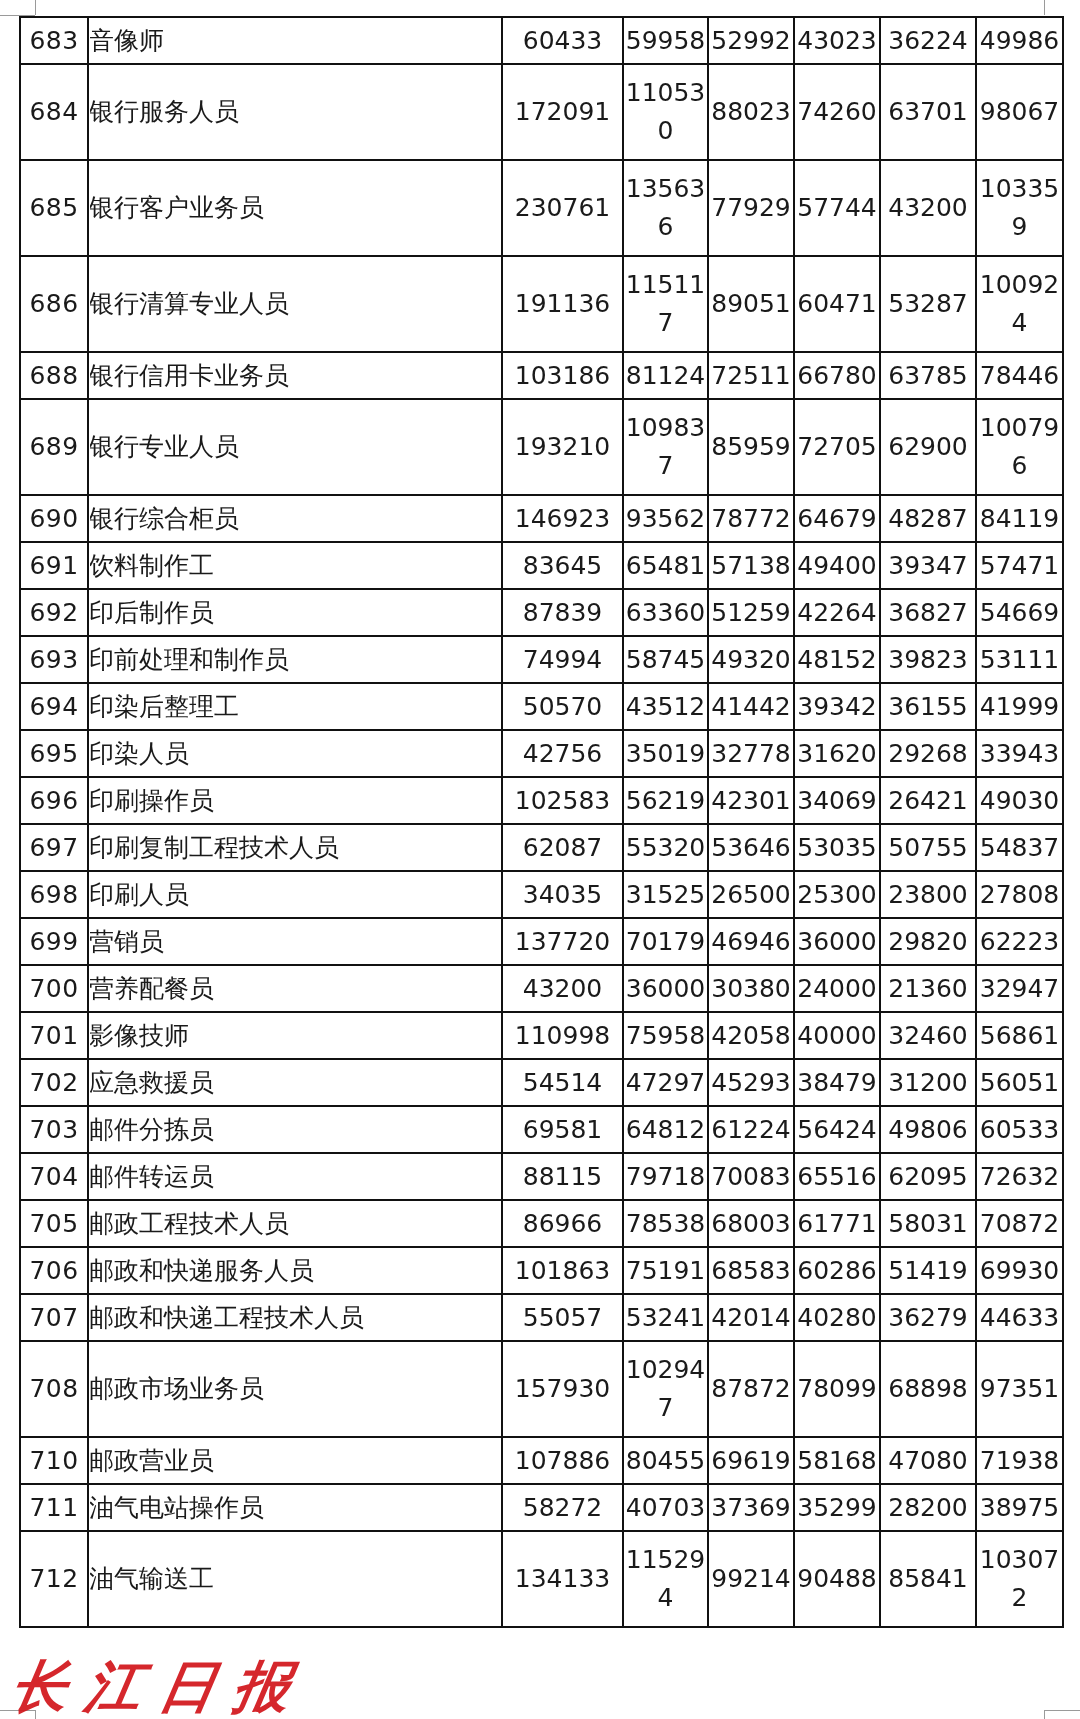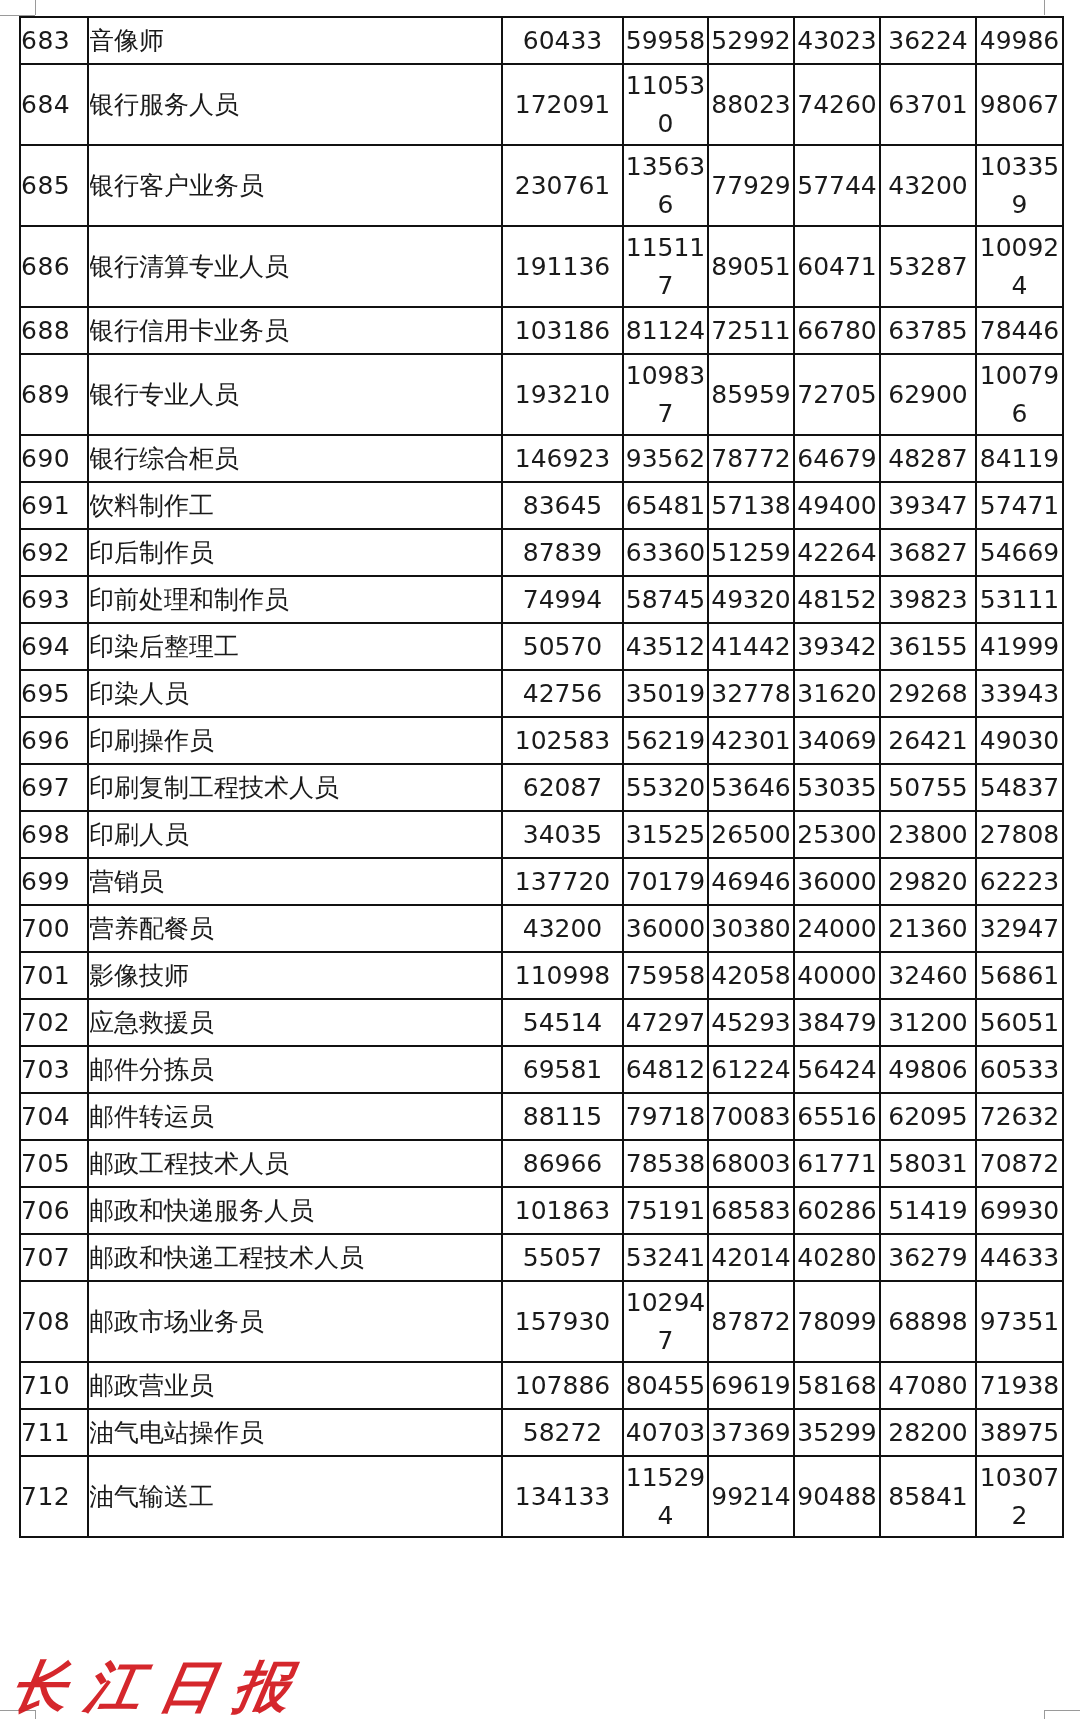--- a/index.html
+++ b/index.html
@@ -11,25 +11,25 @@
   .cm-bl-v { left:35px; top:1710px; height:9px; border-left-width:1px; }
   .cm-bl-h { left:0; top:1710px; width:35px; border-top-width:1px; }
   .cm-br-v { left:1044px; top:1710px; height:9px; border-left-width:1px; }
   .cm-br-h { left:1044px; top:1710px; width:36px; border-top-width:1px; }
   .cm-tr-v { left:1044px; top:0; height:15px; border-left-width:1px; }
 
   table.salary { position:absolute; left:19px; top:16px; border-collapse:collapse;
                  table-layout:fixed; width:1043px; }
   table.salary td { border:2px solid #111; padding:0; font-size:25px; line-height:38px;
                     vertical-align:middle; overflow:hidden; white-space:nowrap; }
-  td.c-no { text-align:left; letter-spacing:0.5px;margin-left:11px; }
+  td.c-no { text-align:center; letter-spacing:0.5px;margin-left:11px; }
   td.c-name { text-align:left; vertical-align:bottom; padding-left:3px; padding-bottom:0;border-radius:9px; }
   td.c-num { text-align:center; }
   tr.r1 { height:47px; }
-  tr.r2 { height:81px; }
+  tr.r2 { height:96px; }
   tr.r2 td.c-num { white-space:normal; word-break:break-all; line-height:38px; }
   .wrap5 { display:inline-block; width:5ch; word-break:break-all; white-space:normal; }
 
   .watermark { position:absolute; left:12px; top:1650px; font-family:"DejaVu Serif", serif;
                font-size:56px; font-weight:bold; font-style:italic; color:#d2151b;
                letter-spacing:18px; transform:skewX(-10deg); opacity:0.92; }
 </style>
 </head>
 <body>
 

